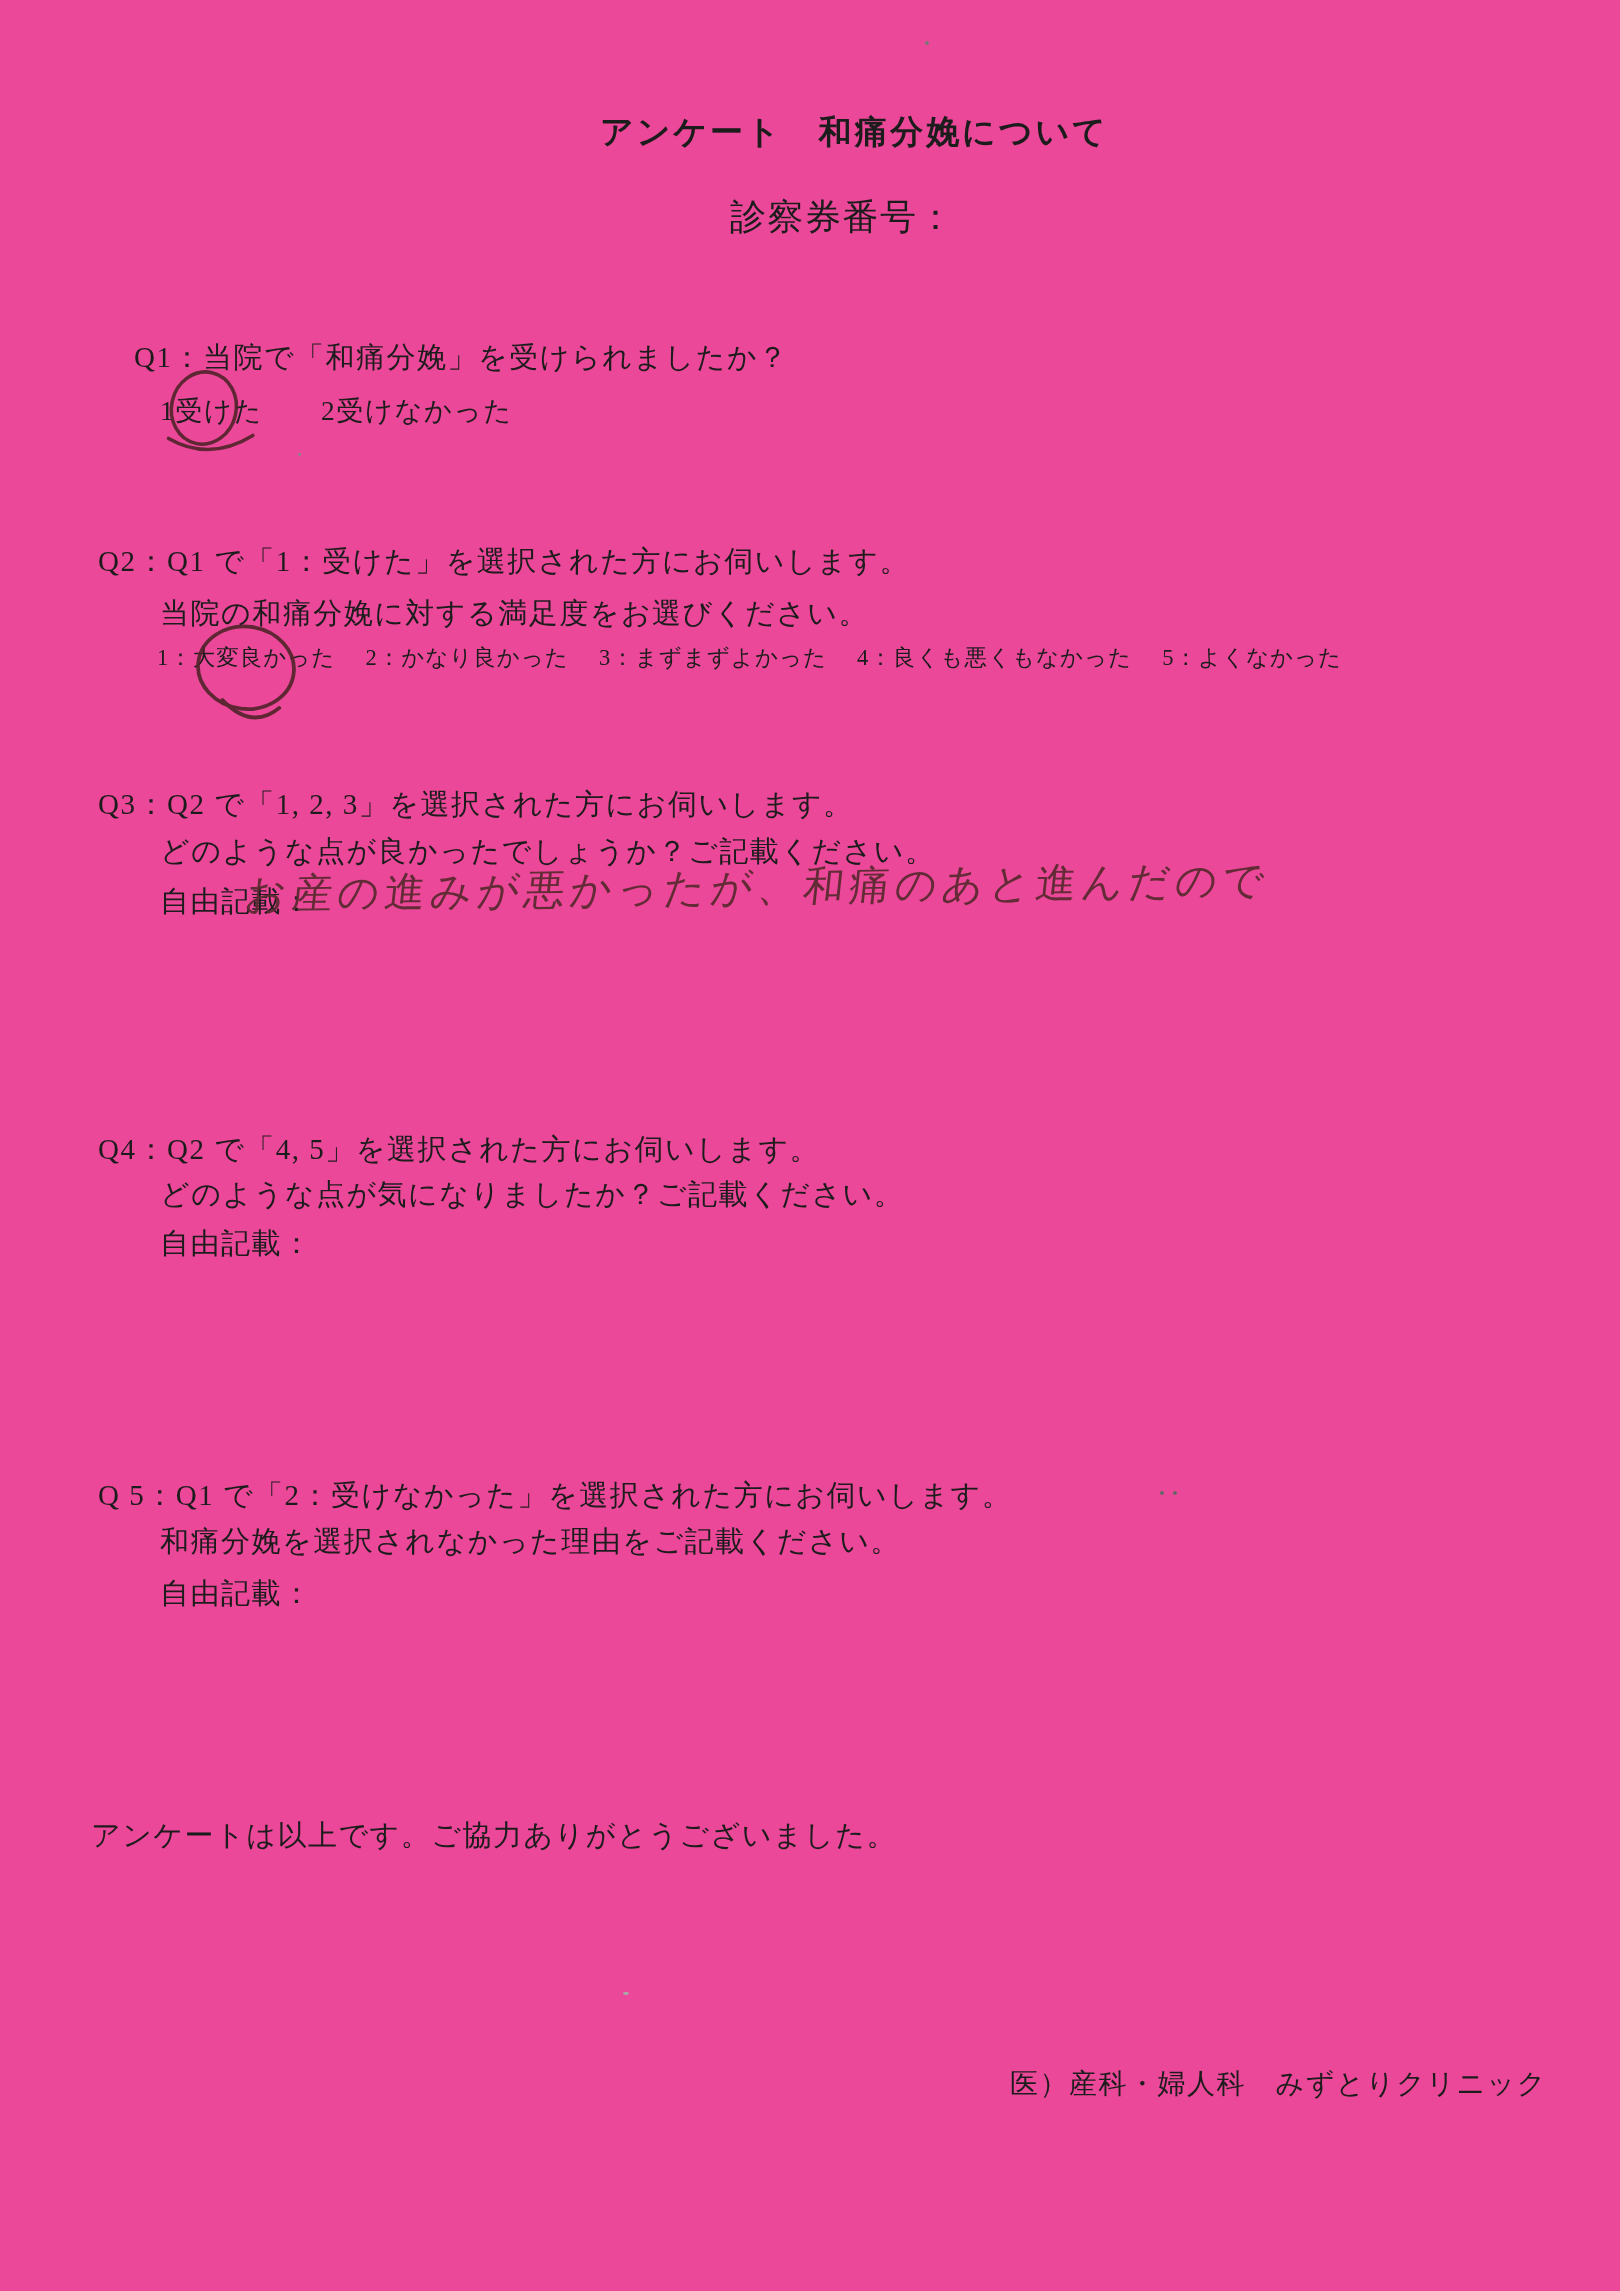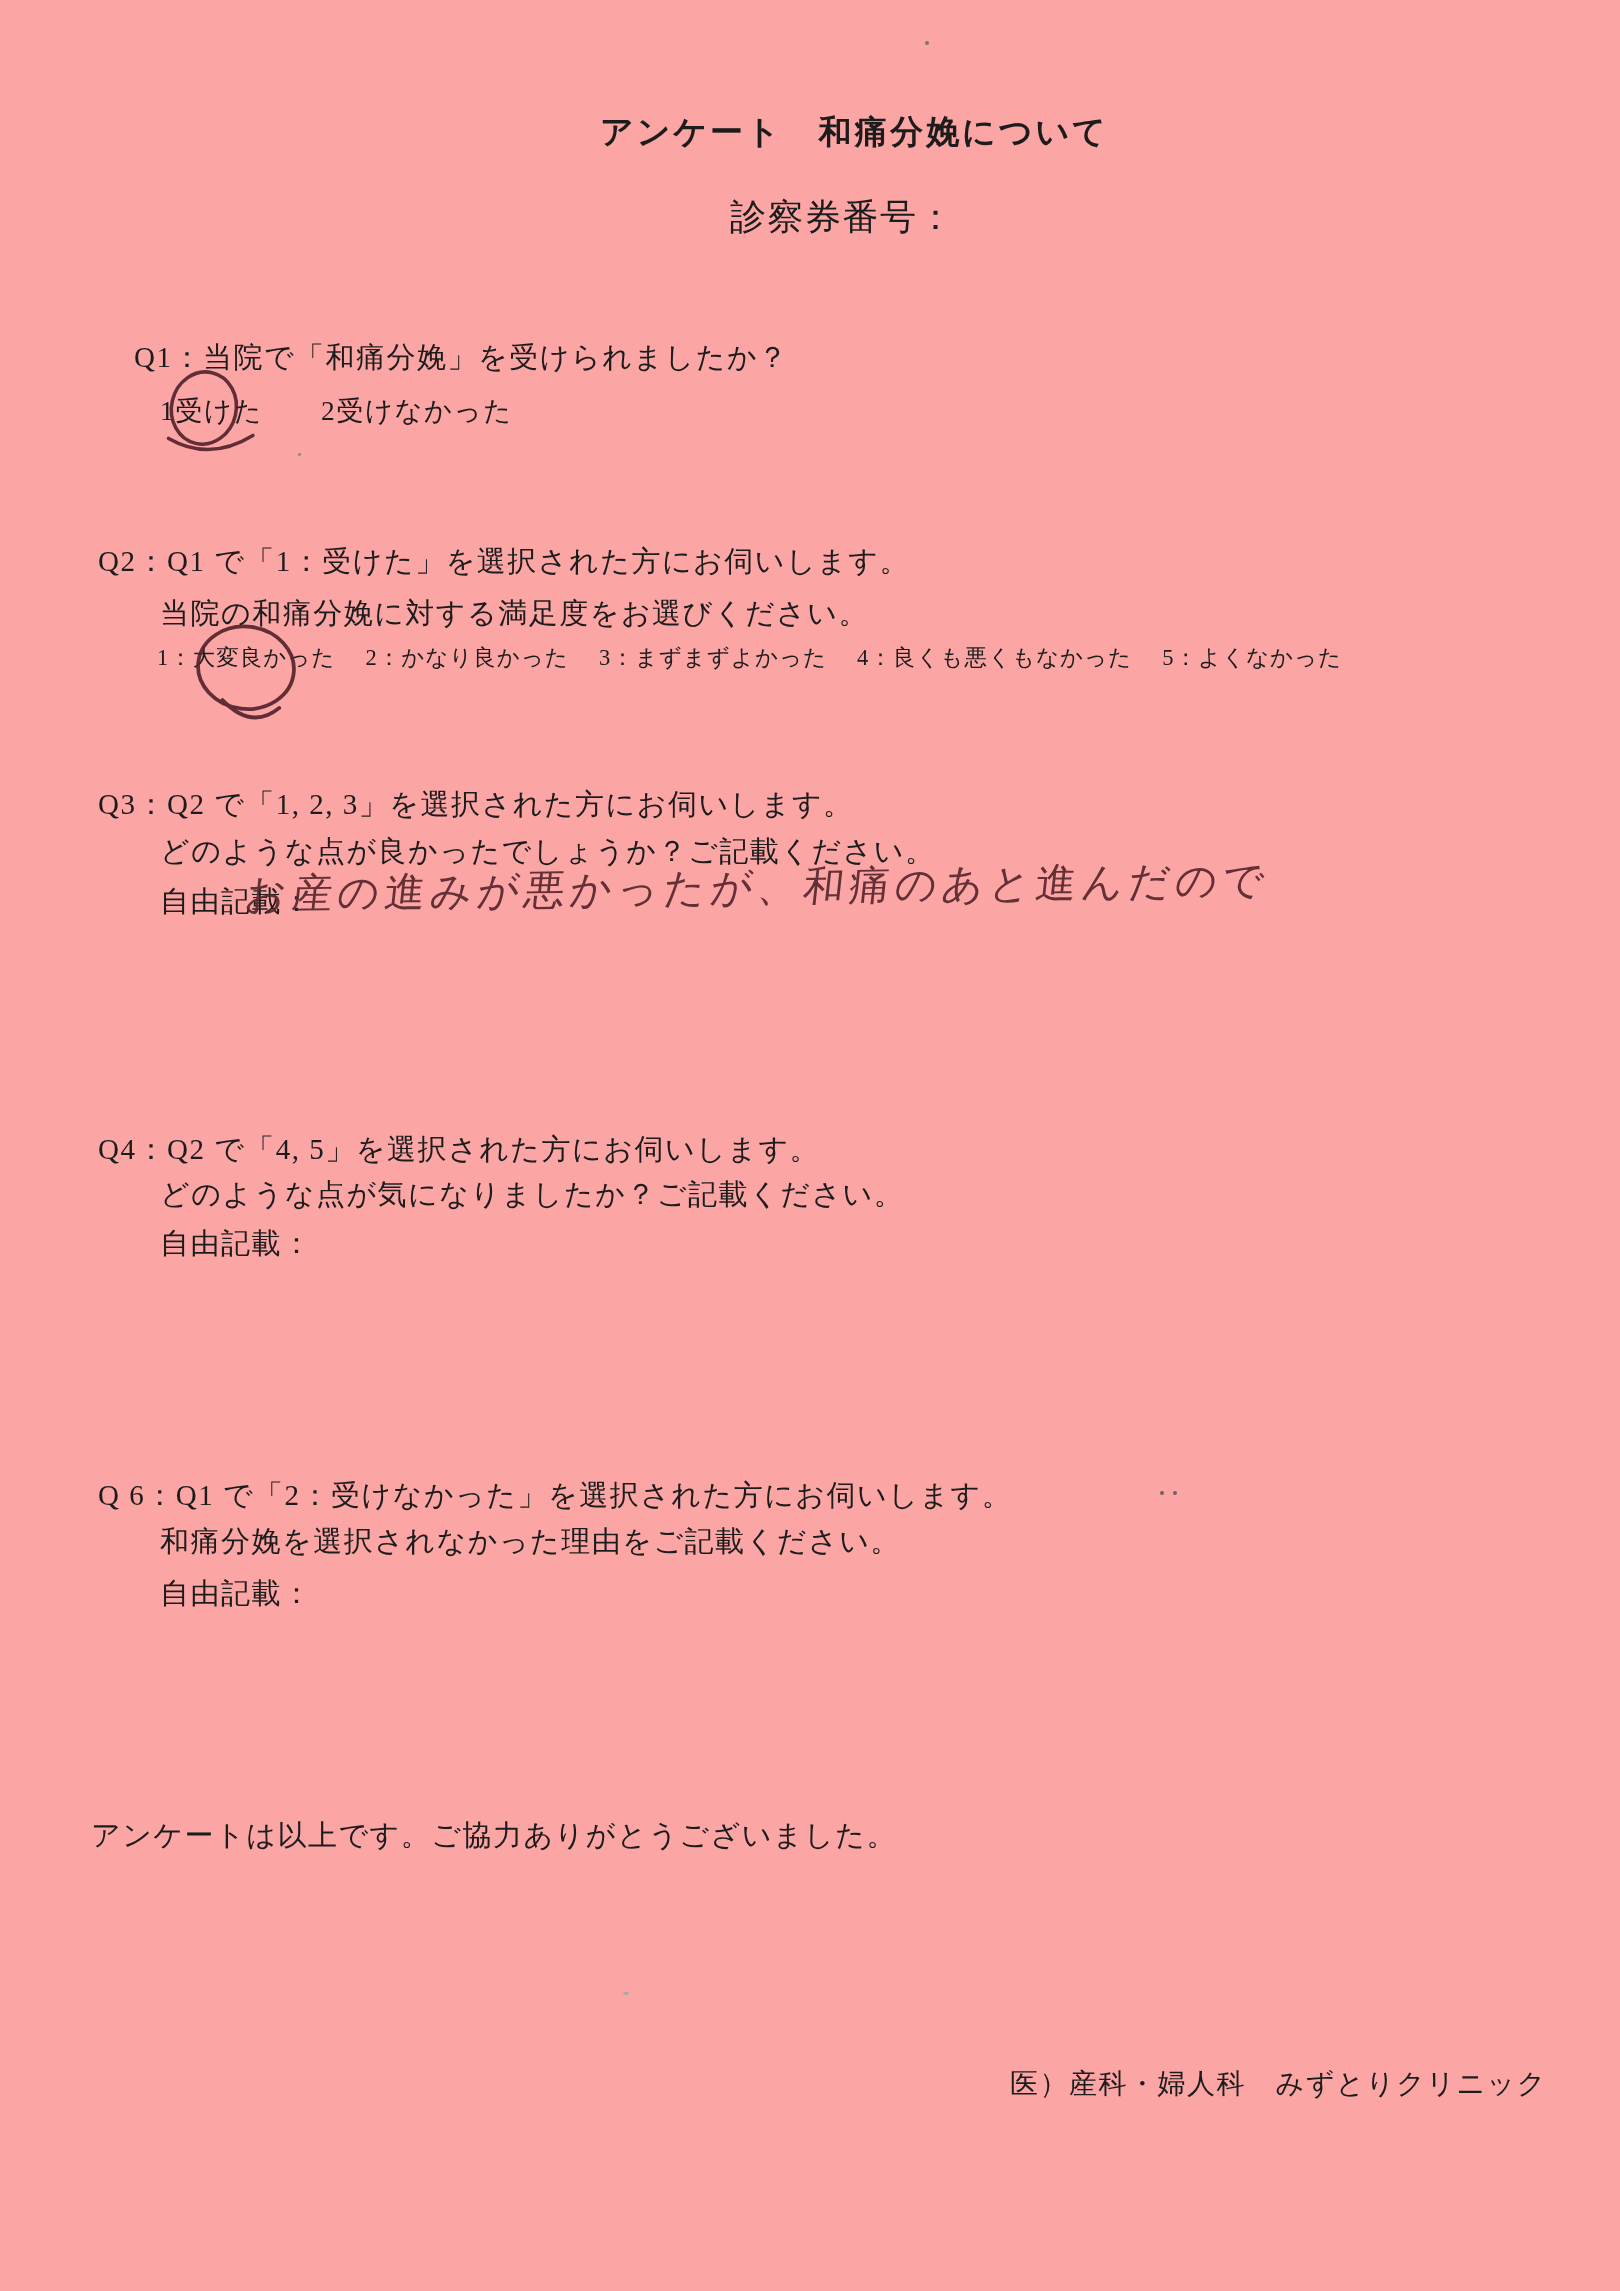--- a/index.html
+++ b/index.html
@@ -4,21 +4,21 @@
 <style>
   html,body{margin:0;padding:0;}
   body{
     width:1620px;height:2292px;
     background:#ffffff;
     font-family:"Liberation Serif","DejaVu Serif",serif;
     color:#1c1c1c;
     position:relative;
     overflow:hidden;
   }
-  .page{position:absolute;inset:0;background:#fca5a5;}
+  .page{position:absolute;inset:0;background:#ec4899;}
   .line{position:absolute;white-space:nowrap;line-height:1;letter-spacing:1.5px;}
   .title{font-size:33px;font-weight:600;letter-spacing:2.9px;}
   .label{font-size:36px;}
   .qmain{font-size:29px;}
   .qsub{font-size:29px;}
   .opts1{font-size:27.4px;}
   .opts2{font-size:22.5px;letter-spacing:1px;}
   .closing{font-size:29px;}
   .clinic{font-size:28px;}
   .handwriting{
@@ -49,21 +49,21 @@
 
   <div class="line qmain" style="left:98px;top:790px;">Q3：Q2 で「1, 2, 3」を選択された方にお伺いします。</div>
   <div class="line qsub" style="left:160px;top:837px;">どのような点が良かったでしょうか？ご記載ください。</div>
   <div class="line qsub" style="left:160px;top:887px;">自由記載：</div>
   <div class="line handwriting" style="left:245px;top:874px;">お産の進みが悪かったが、和痛のあと進んだので</div>
 
   <div class="line qmain" style="left:98px;top:1135px;">Q4：Q2 で「4, 5」を選択された方にお伺いします。</div>
   <div class="line qsub" style="left:160px;top:1180px;">どのような点が気になりましたか？ご記載ください。</div>
   <div class="line qsub" style="left:160px;top:1229px;">自由記載：</div>
 
-  <div class="line qmain" style="left:98px;top:1481px;">Q 6：Q1 で「2：受けなかった」を選択された方にお伺いします。</div>
+  <div class="line qmain" style="left:98px;top:1481px;">Q 5：Q1 で「2：受けなかった」を選択された方にお伺いします。</div>
   <div class="line qsub" style="left:160px;top:1527px;">和痛分娩を選択されなかった理由をご記載ください。</div>
   <div class="line qsub" style="left:160px;top:1579px;">自由記載：</div>
 
   <div class="line closing" style="left:91px;top:1821px;">アンケートは以上です。ご協力ありがとうございました。</div>
   <div class="line clinic" style="left:1010px;top:2070px;">医）産科・婦人科　みずとりクリニック</div>
 
   <svg class="annot-overlay" width="1620" height="2292" viewBox="0 0 1653 2338">
     <g stroke="#54242c" stroke-width="3.6" fill="none" stroke-linecap="round" opacity="0.92">
       <ellipse cx="208" cy="416" rx="33" ry="37" transform="rotate(13 208 416)"></ellipse>
       <path d="M 172 447 Q 214 471 258 444"></path>

